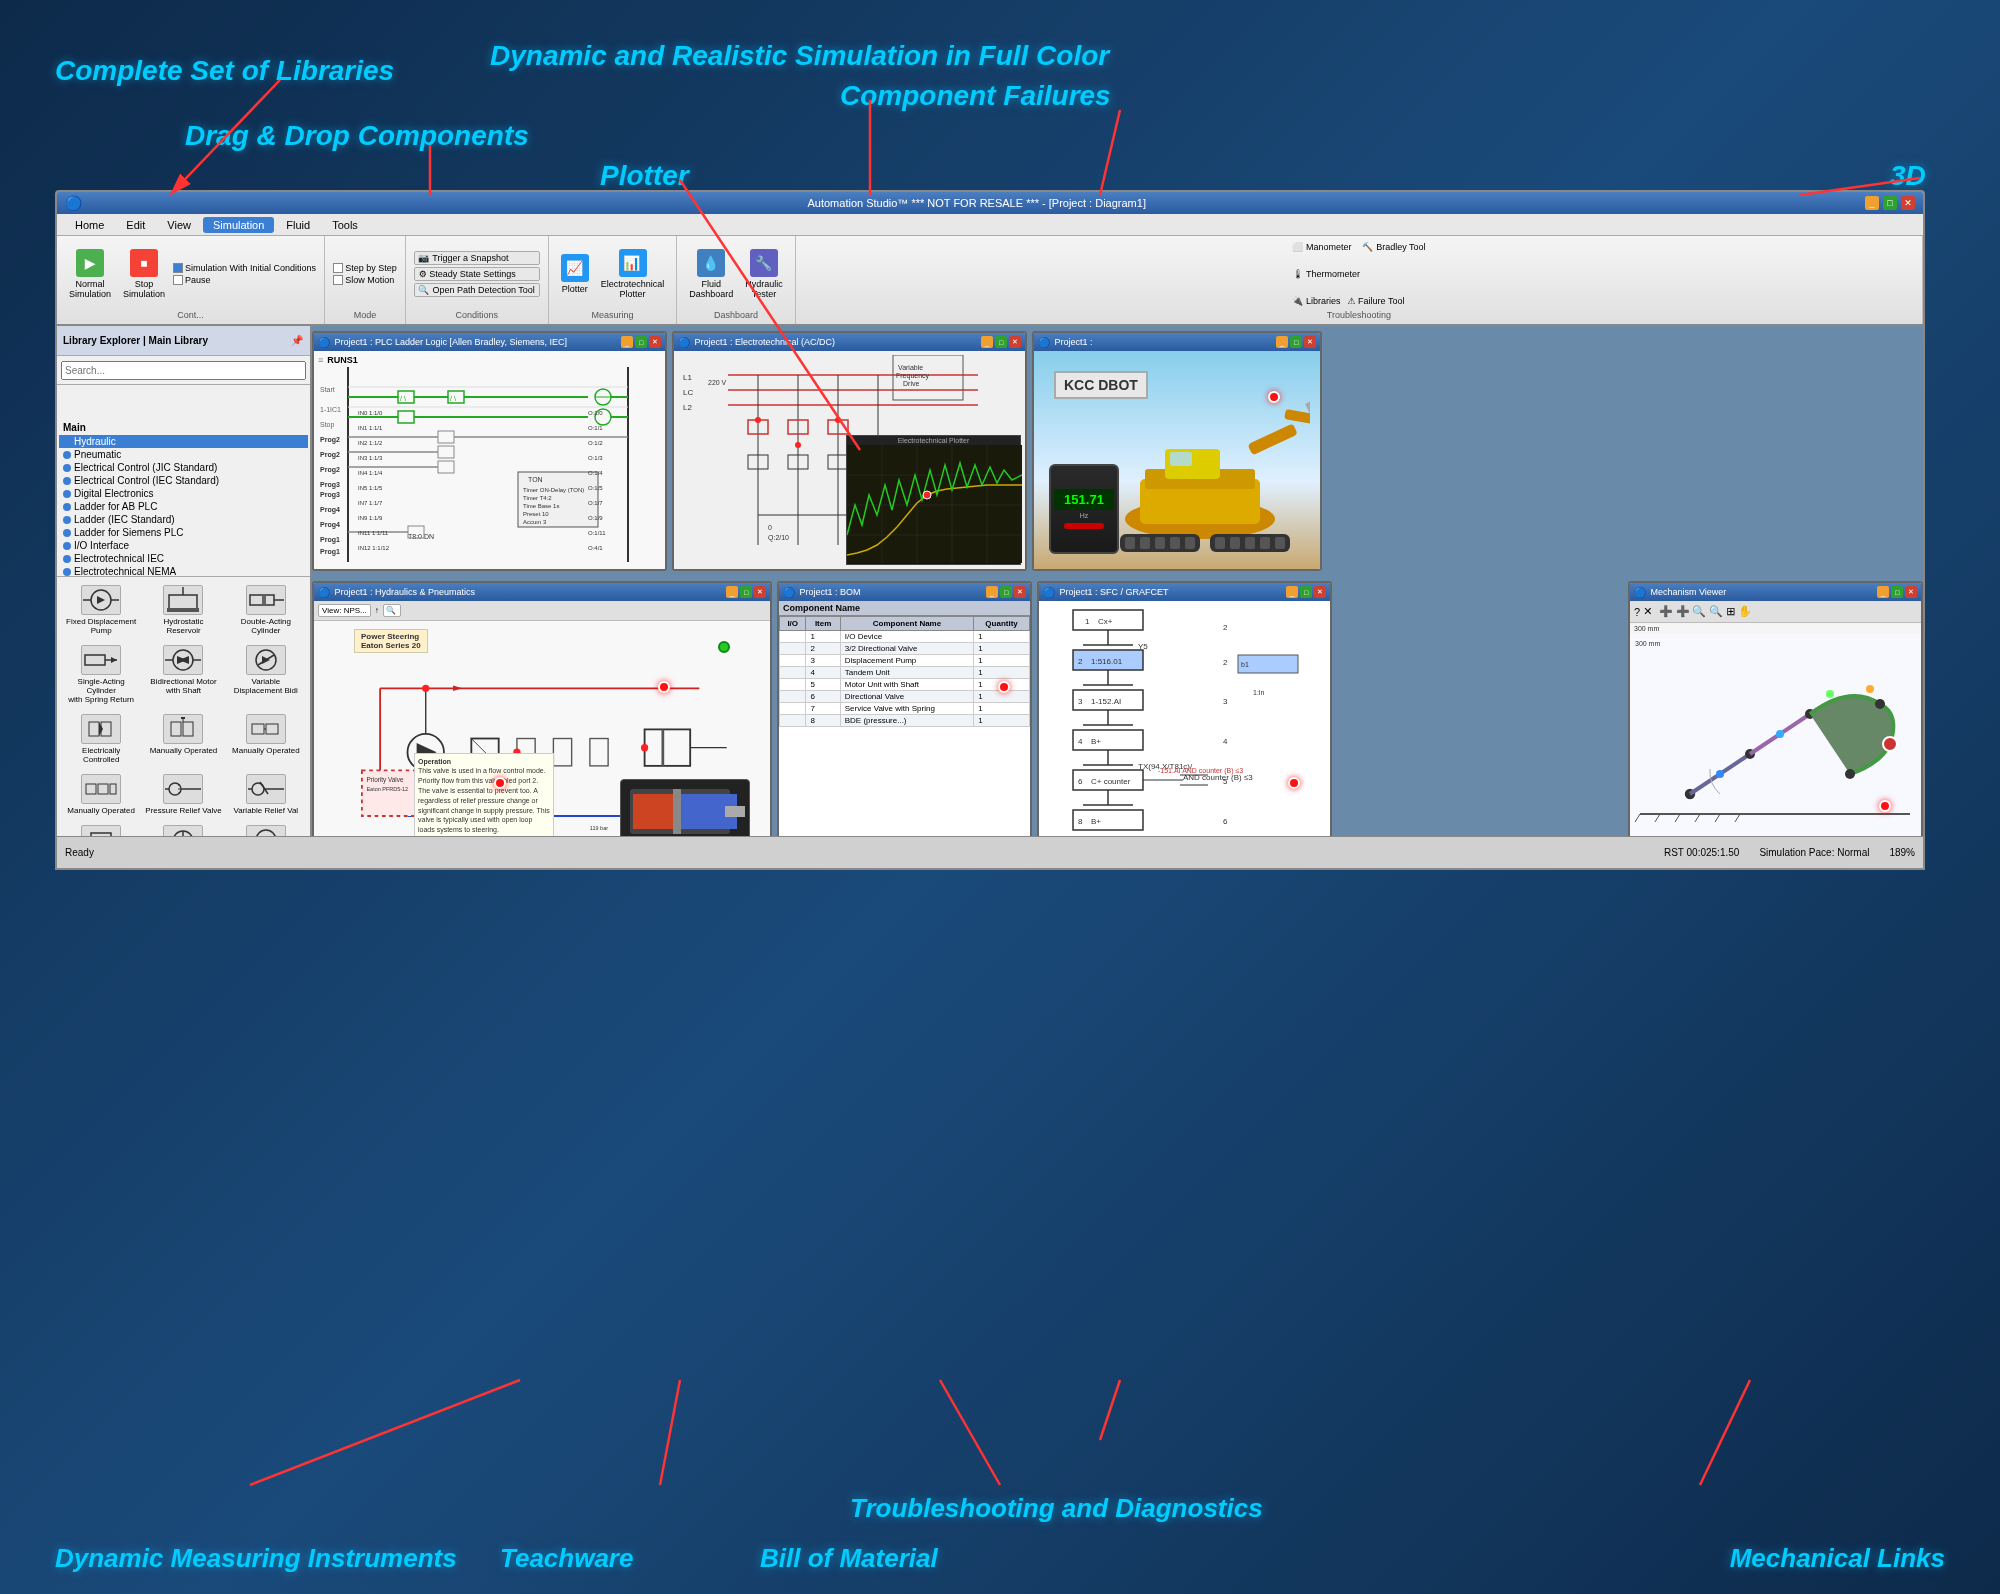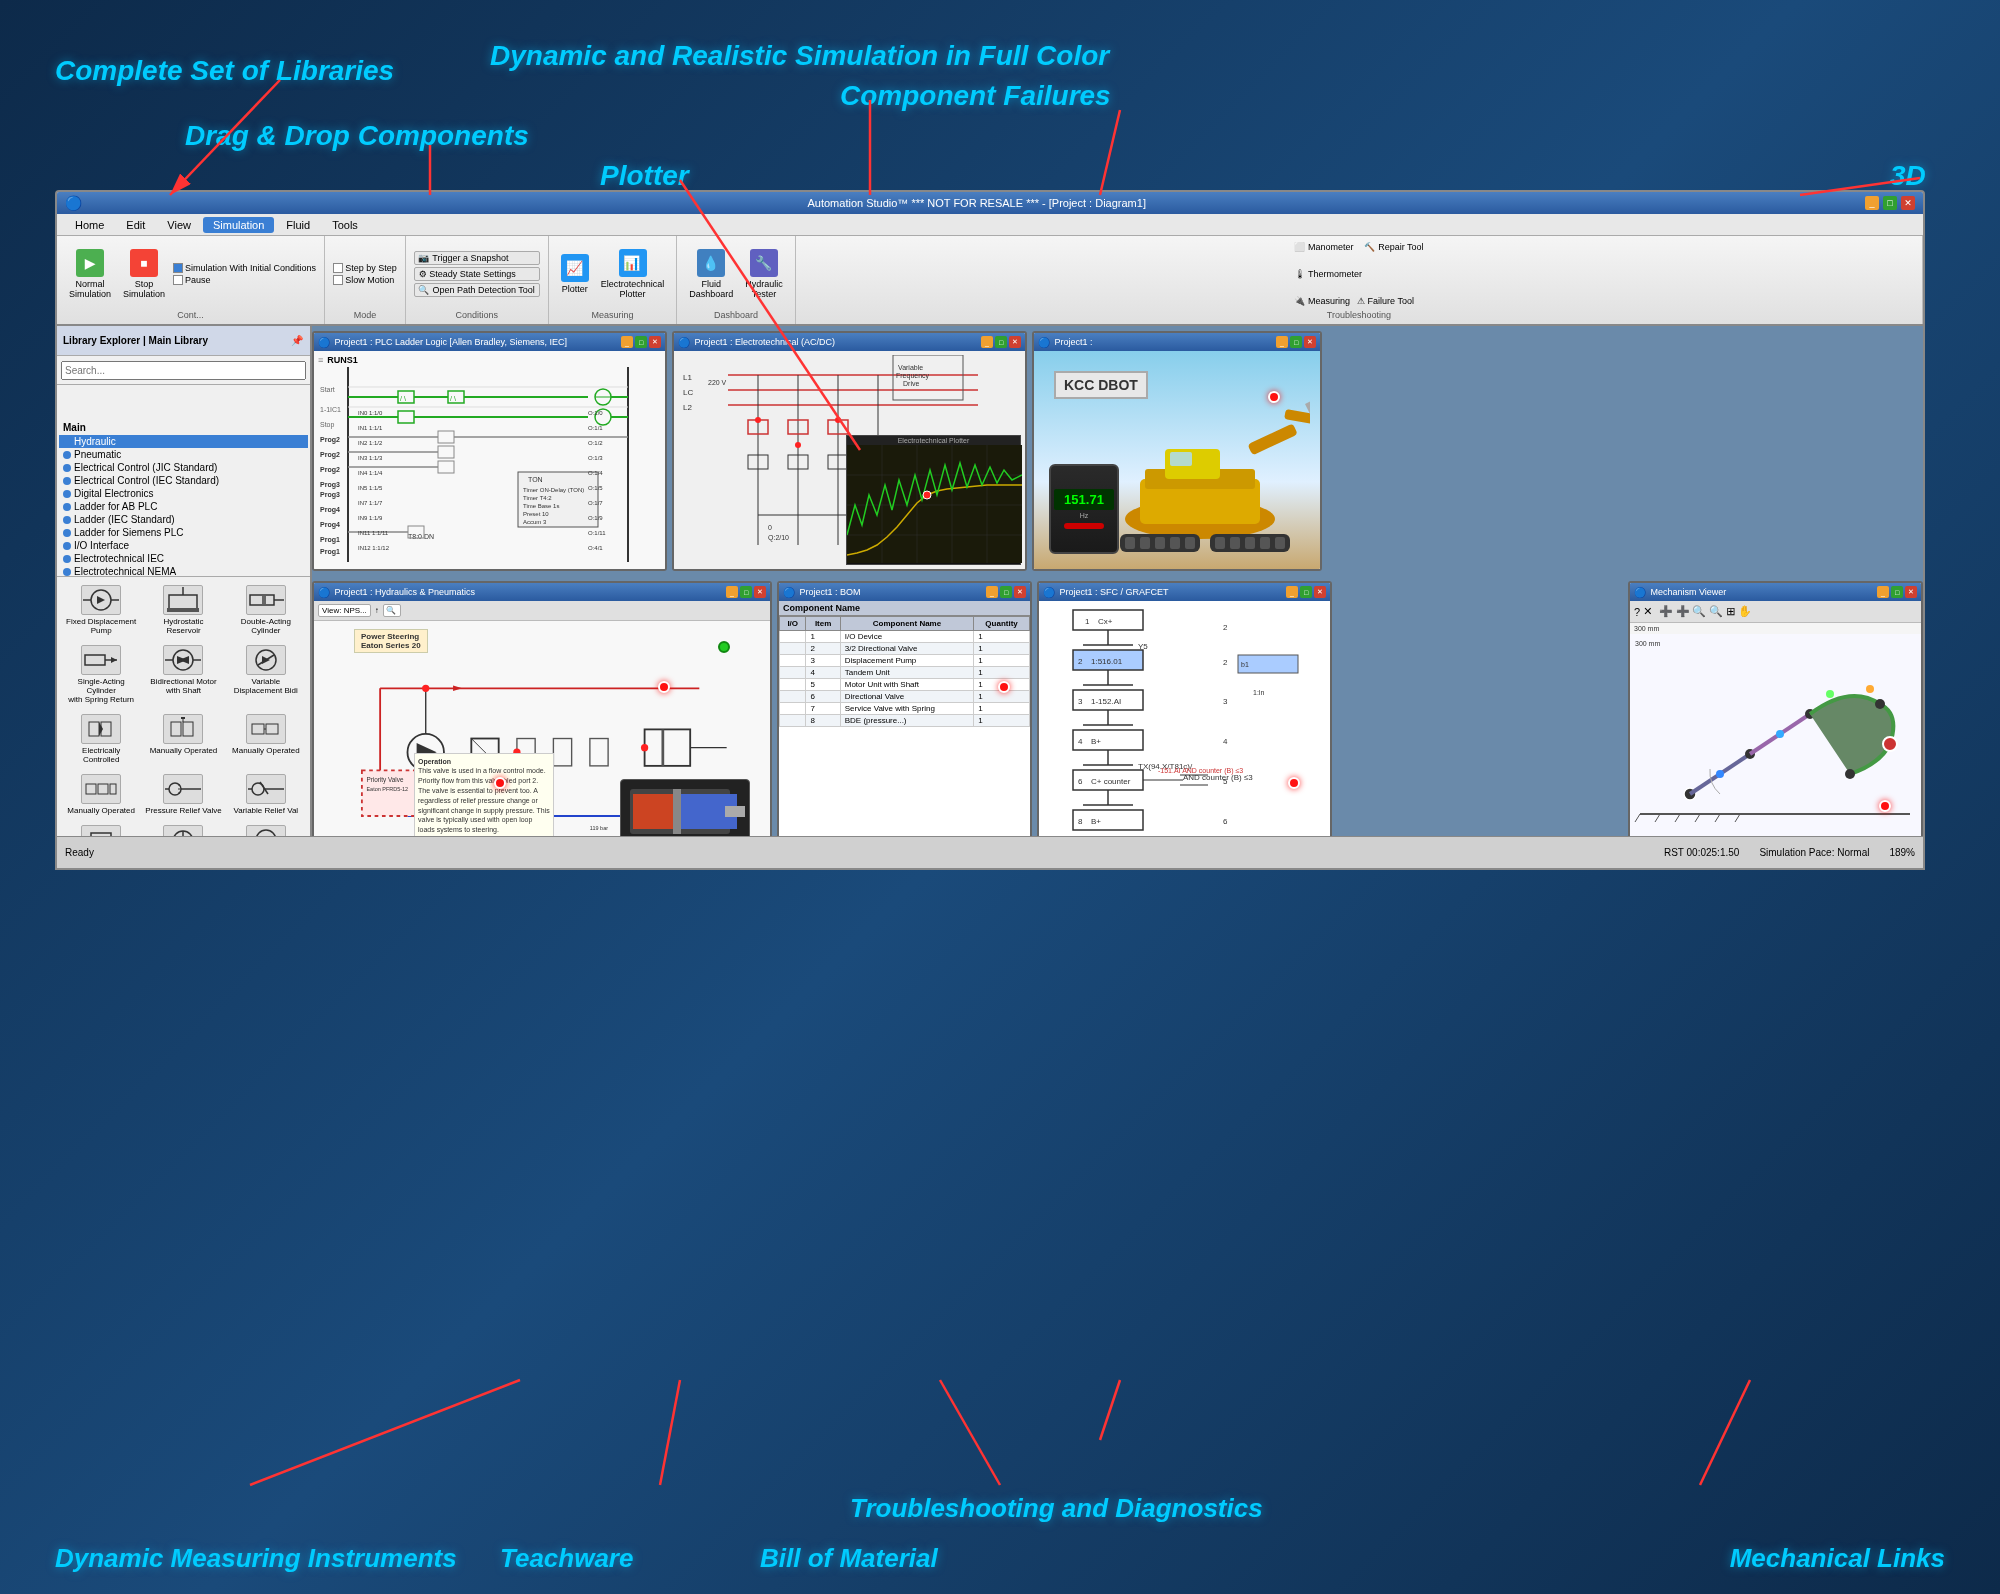--- a/index.html
+++ b/index.html
@@ -576,27 +576,27 @@
         </div>
       </div>
       <div class="ribbon-group-label">Dashboard</div>
     </div>
 
     <div class="ribbon-group" style="flex:1;">
       <div class="ribbon-group-content">
         <div style="display:flex; flex-direction:column; gap:17px; font-size:9px;">
           <div class="toolbar-row">
             <span>⬜ Manometer</span>
-            <span style="margin-left:8px;">🔨 Repair Tool</span>
+            <span style="margin-left:8px;">🔨 Bradley Tool</span>
           </div>
           <div class="toolbar-row">
             <span>🌡 Thermometer</span>
           </div>
           <div class="toolbar-row">
-            <span>🔌 Measuring</span>
+            <span>🔌 Libraries</span>
             <span style="margin-left:4px;">⚠ Failure Tool</span>
           </div>
         </div>
       </div>
       <div class="ribbon-group-label">Troubleshooting</div>
     </div>
   </div>
 
   <div class="main-content">
 

